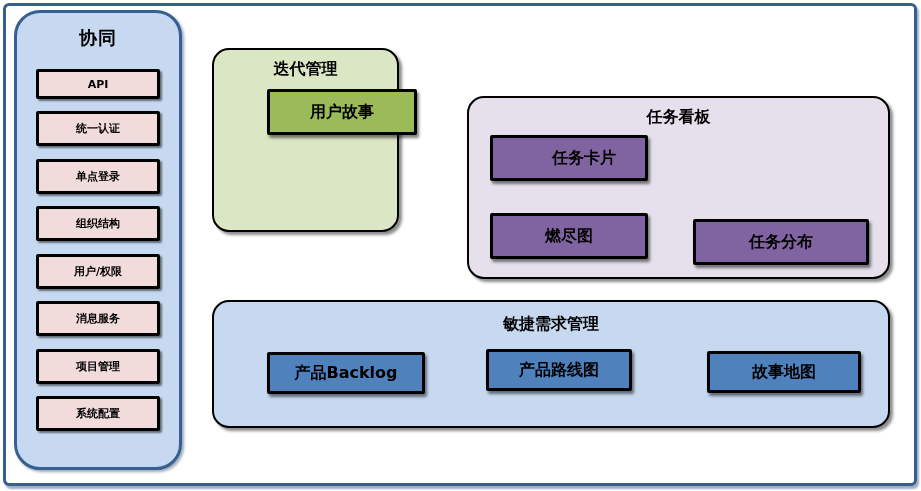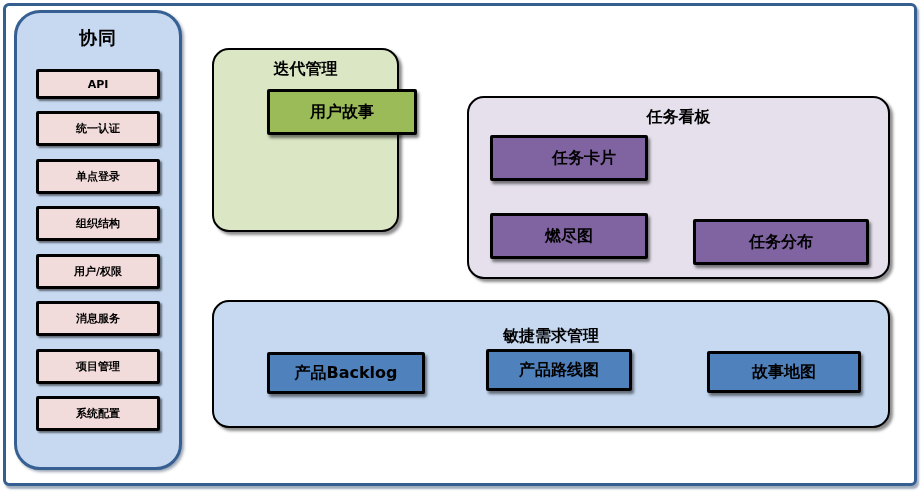--- a/index.html
+++ b/index.html
@@ -55,21 +55,21 @@
   .module.green.m1{top:100px;}
   
   .panel.purple{left:461px;top:42px;width:423px;height:183px;background:#e5e0ec;margin-top:48px;}
   .module.purple{background:#8064a2;height:46px;}
   .module.purple.m0{left:21px;top:37px;width:158px;padding-left:30px;}
   .module.purple.m1{left:224px;top:35px;width:176px;}
   .module.purple.m2{left:21px;top:115px;width:158px;}
   .module.purple.m3{left:224px;top:121px;width:176px;}
   
   .panel.blue{left:206px;top:294px;width:678px;height:128px;background:#c6d9f1;}
-  .panel.blue .panel-title{padding-top:24px;}
+  .panel.blue .panel-title{padding-top:12px;}
   .module.blue{background:#4f81bd;height:42px;}
   .module.blue.m0{left:53px;top:50px;width:158px;}
   .module.blue.m1{left:272px;top:47px;width:146px;}
   .module.blue.m2{left:493px;top:49px;width:154px;}
 </style>
 </head>
 <body>
 
 <div class="canvas">
   <div class="frame">

